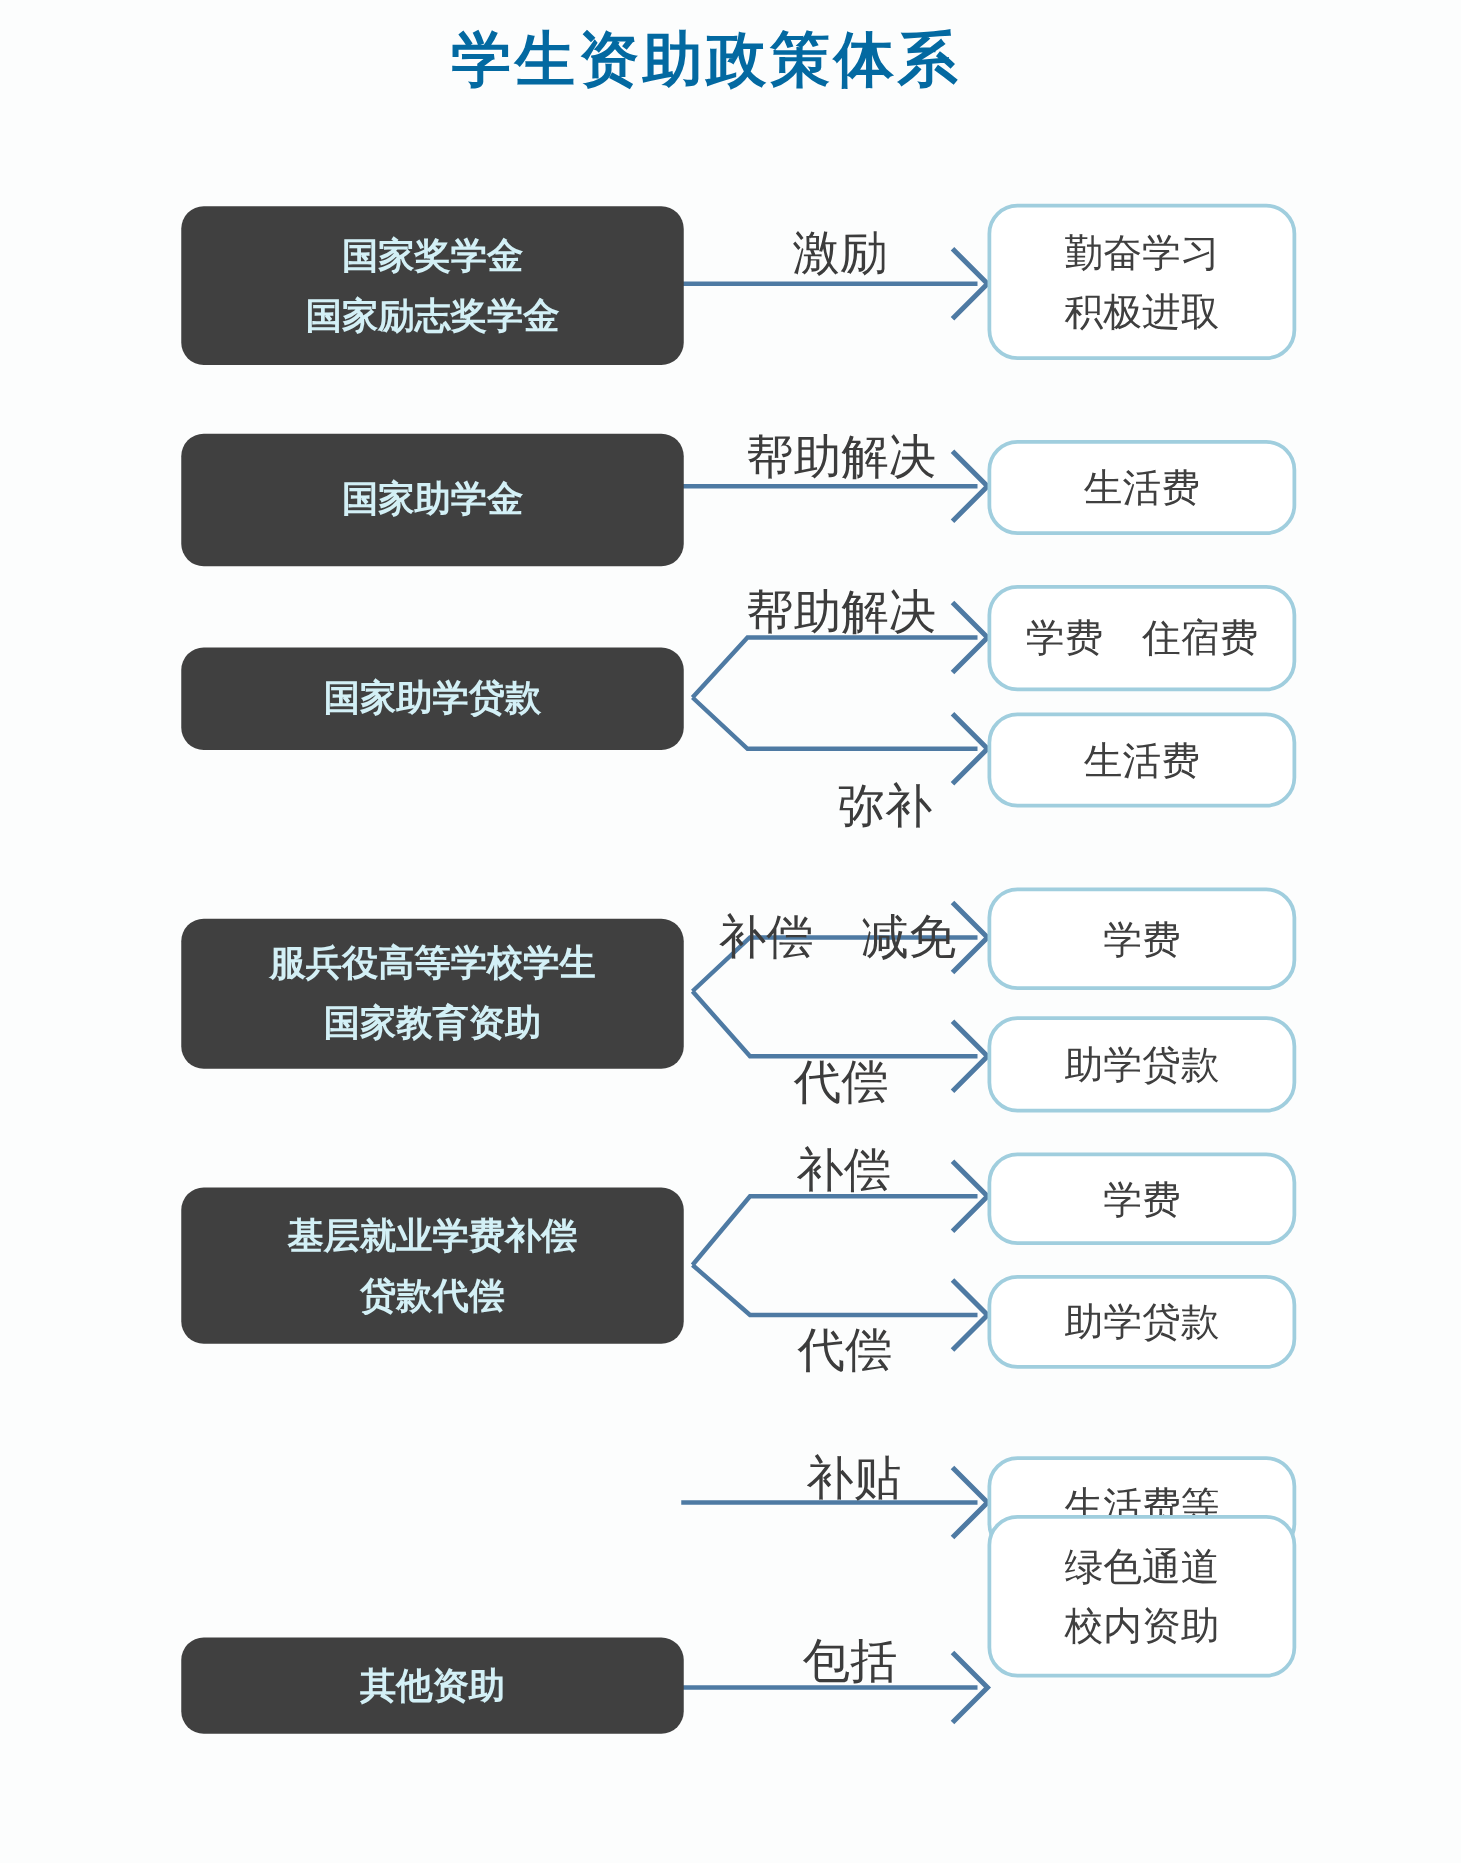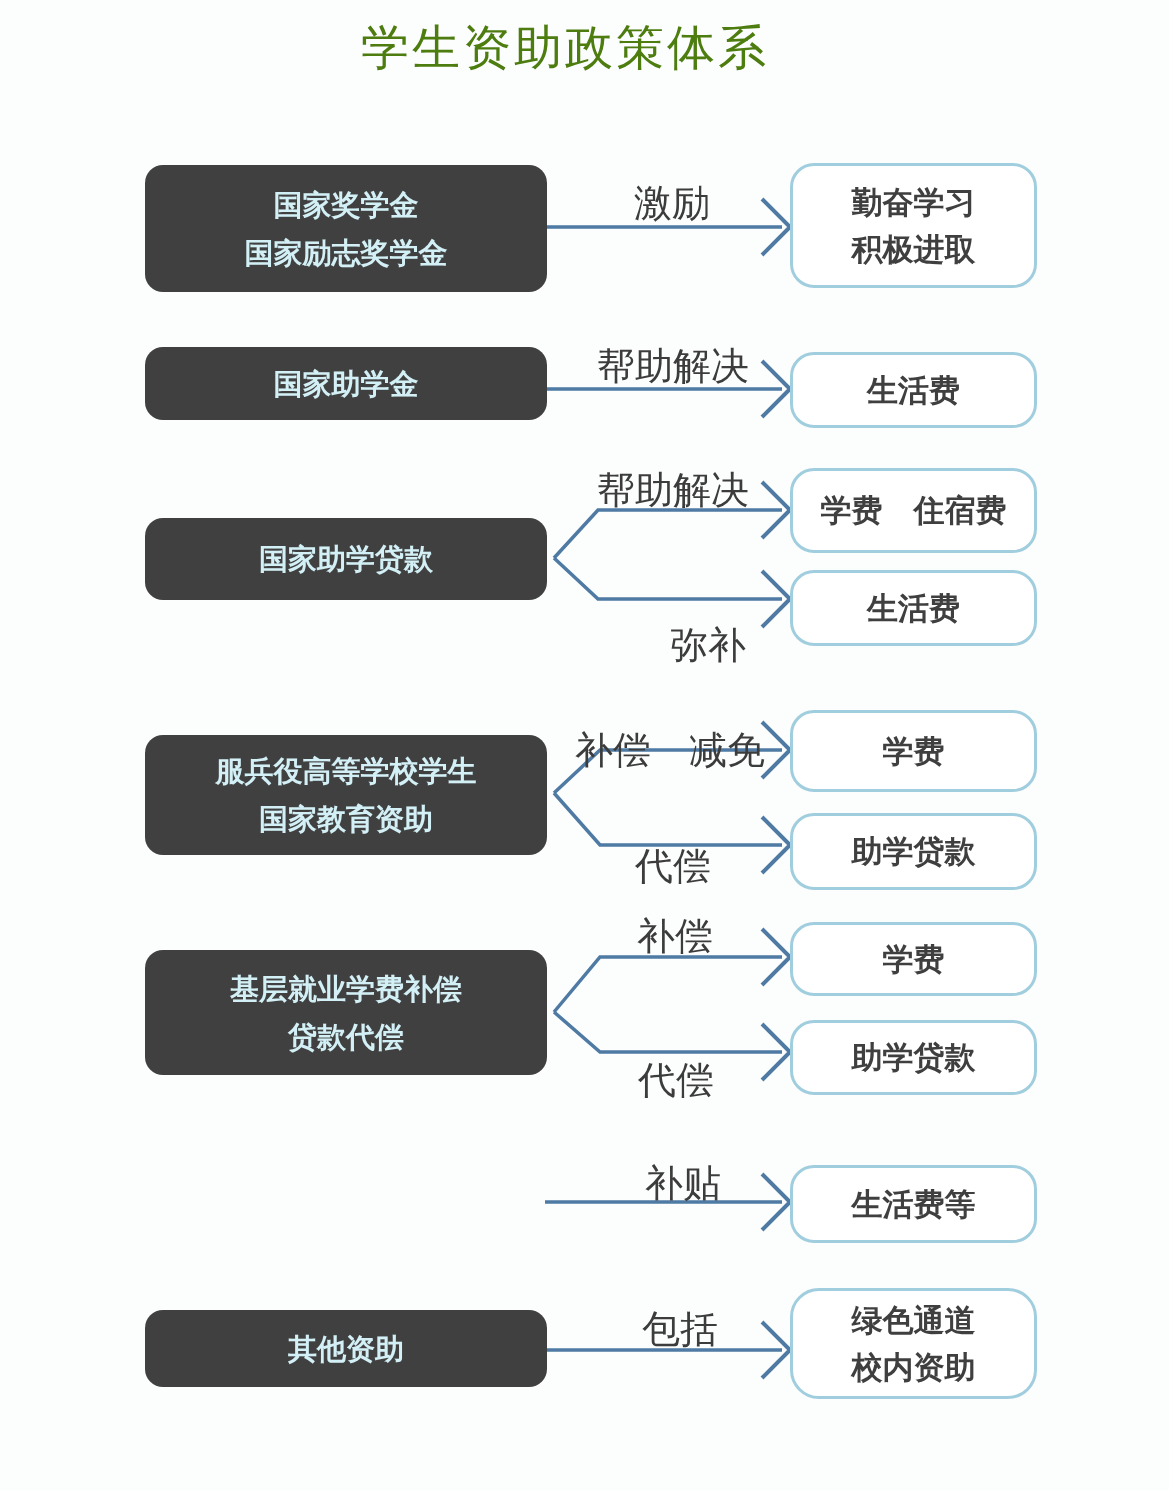--- a/index.html
+++ b/index.html
@@ -4,43 +4,43 @@
 <style>
   html,body{margin:0;padding:0;}
   body{
     background:#fcfdfd;
     font-family:"Liberation Sans","DejaVu Sans",sans-serif;
     width:1169px;height:1490px;position:relative;overflow:hidden;
   }
   .canvas{position:absolute;inset:0;width:1169px;height:1490px;}
   .page-title{
     position:absolute;top:16px;left:0;width:1130px;
-    text-align:center;font-size:48px;font-weight:normal;
-    color:#4d7c0f;letter-spacing:3px;margin:0;
+    text-align:center;font-size:48px;font-weight:bold;
+    color:#0369a1;letter-spacing:3px;margin:0;
     font-family:"Liberation Sans","DejaVu Sans",sans-serif;
   }
   svg.connectors{position:absolute;inset:0;pointer-events:none;}
   .edge{stroke:#4e7aa3;stroke-width:3.5;fill:none;}
   .chev{stroke:#4e7aa3;stroke-width:4;fill:none;}
   .src{
     position:absolute;left:145px;width:402px;
     background:#404040;border-radius:18px;
     display:flex;flex-direction:column;align-items:center;justify-content:center;
     color:#d3f0f6;font-weight:bold;font-size:29px;line-height:48px;
     font-family:"Liberation Sans","DejaVu Sans",sans-serif;
     text-align:center;
   }
   .src span{display:block;}
   .tgt{
     position:absolute;left:790px;width:247px;
     background:#ffffff;border:3px solid #a0cede;border-radius:24px;
     display:flex;flex-direction:column;align-items:center;justify-content:center;
     color:#3f3f3f;font-size:31px;line-height:47px;
     font-family:"Liberation Serif","DejaVu Serif",serif;
-    text-align:center;box-sizing:border-box;font-weight:bold;
+    text-align:center;box-sizing:border-box;
   }
   .tgt span{display:block;}
   .lbl{
     position:absolute;transform:translate(-50%,-50%);
     color:#3c3c3c;font-size:38px;white-space:nowrap;
     font-family:"Liberation Serif","DejaVu Serif",serif;
   }
 </style>
 </head>
 <body>
@@ -96,21 +96,21 @@
     <g>
       <path class="edge" d="M545 1350 H782"></path>
       <path class="chev" d="M762 1322 L790 1350 L762 1378"></path>
     </g>
   </svg>
 
   <div class="src" style="top:165px;height:127px;">
     <span>国家奖学金</span>
     <span>国家励志奖学金</span>
   </div>
-  <div class="src" style="top:347px;height:73px;">
+  <div class="src" style="top:347px;height:106px;">
     <span>国家助学金</span>
   </div>
   <div class="src" style="top:518px;height:82px;">
     <span>国家助学贷款</span>
   </div>
   <div class="src" style="top:735px;height:120px;">
     <span>服兵役高等学校学生</span>
     <span>国家教育资助</span>
   </div>
   <div class="src" style="top:950px;height:125px;">
@@ -142,21 +142,21 @@
   </div>
   <div class="tgt" style="top:922px;height:74px;">
     <span>学费</span>
   </div>
   <div class="tgt" style="top:1020px;height:75px;">
     <span>助学贷款</span>
   </div>
   <div class="tgt" style="top:1165px;height:78px;">
     <span>生活费等</span>
   </div>
-  <div class="tgt" style="top:1288px;height:111px;border-radius:29px;">
+  <div class="tgt" style="top:1212px;height:130px;">
     <span>绿色通道</span>
     <span>校内资助</span>
   </div>
 
   <div class="lbl" style="left:672px;top:203px;">激励</div>
   <div class="lbl" style="left:673px;top:366px;">帮助解决</div>
   <div class="lbl" style="left:673px;top:490px;">帮助解决</div>
   <div class="lbl" style="left:688px;top:645px;margin-left:20px;">弥补</div>
   <div class="lbl" style="left:670px;top:750px;">补偿　减免</div>
   <div class="lbl" style="left:673px;top:866px;">代偿</div>

